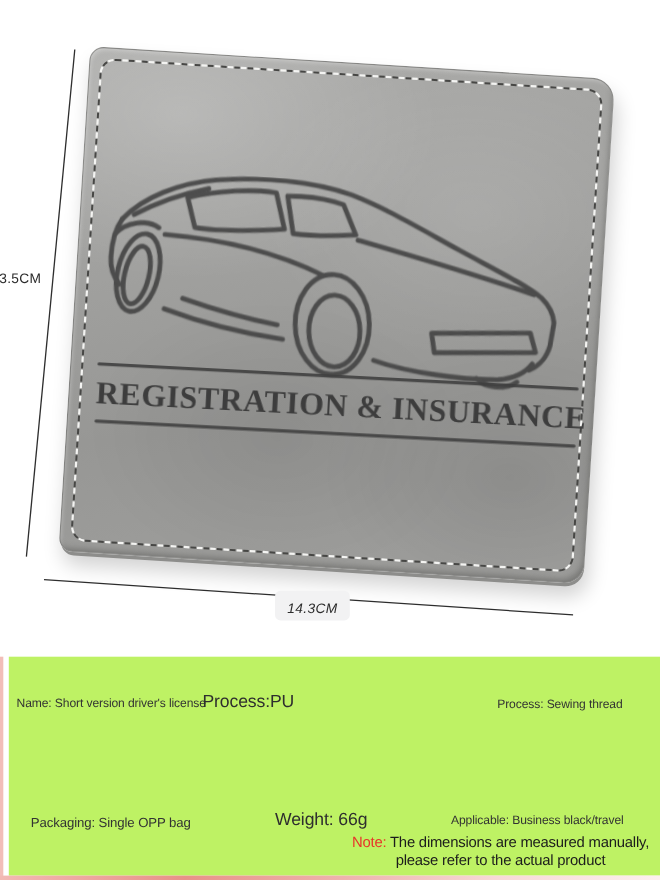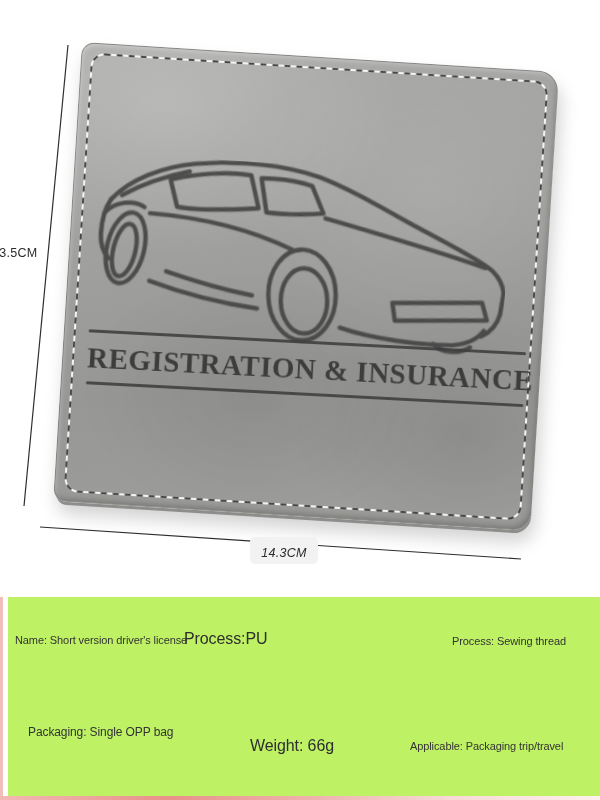--- a/index.html
+++ b/index.html
@@ -53,21 +53,21 @@
     position:absolute; left:8px; right:0; top:597px; height:199px;
     background:#bef264; color:#2b2b2b;
   }
   .spec { position:absolute; white-space:nowrap; letter-spacing:-0.1px; }
   .spec-small { font-size:11px; color:#333; }
   .spec-big   { font-size:16px; color:#2e2e2e; }
   .spec-name        { left:7px;  top:37px; }
   .spec-material    { left:176px; top:33px; }
   .spec-process     { left:444px; top:38px; }
   .spec-color       { left:19px; top:87px; font-size:16.5px; }
-  .spec-packaging   { left:20px; top:128px; font-size:12px;text-align:right; }
+  .spec-packaging   { left:20px; top:144px; font-size:12px;text-align:right; }
   .spec-weight      { left:242px; top:140px;text-align:center; }
   .spec-applicable  { left:402px; top:143px; }
 
   .note {
     position:absolute; left:302px; top:161px; width:290px;
     font-size:13.5px; line-height:16px; text-align:center; color:#1c1c1c;
     letter-spacing:-0.2px;
   }
   .note-label { color:#e8352a; }
 
@@ -133,19 +133,24 @@
     <div class="dim-width-patch"></div>
     <div class="dim-label dim-label-width">14.3CM</div>
   </div>
 
   <div class="info-panel">
     <div class="spec spec-small spec-name">Name: Short version driver's license</div>
     <div class="spec spec-big spec-material">Process:PU</div>
     <div class="spec spec-small spec-process">Process: Sewing thread</div>
     <div class="spec spec-small spec-packaging">Packaging: Single OPP bag</div>
     <div class="spec spec-big spec-weight">Weight: 66g</div>
-    <div class="spec spec-small spec-applicable">Applicable: Packaging trip/travel</div>
+    <div class="spec spec-small spec-applicable">Applicable: Business black/travel</div>
 
+    <div class="note">
+      <span class="note-label">Note:</span>
+      <span>The dimensions are measured manually,</span><br>
+      <span>please refer to the actual product</span>
+    </div>
   </div>
 
   <div class="edge-strip-left"></div>
   <div class="edge-strip-bottom"></div>
 </div>
 
 </body></html>

